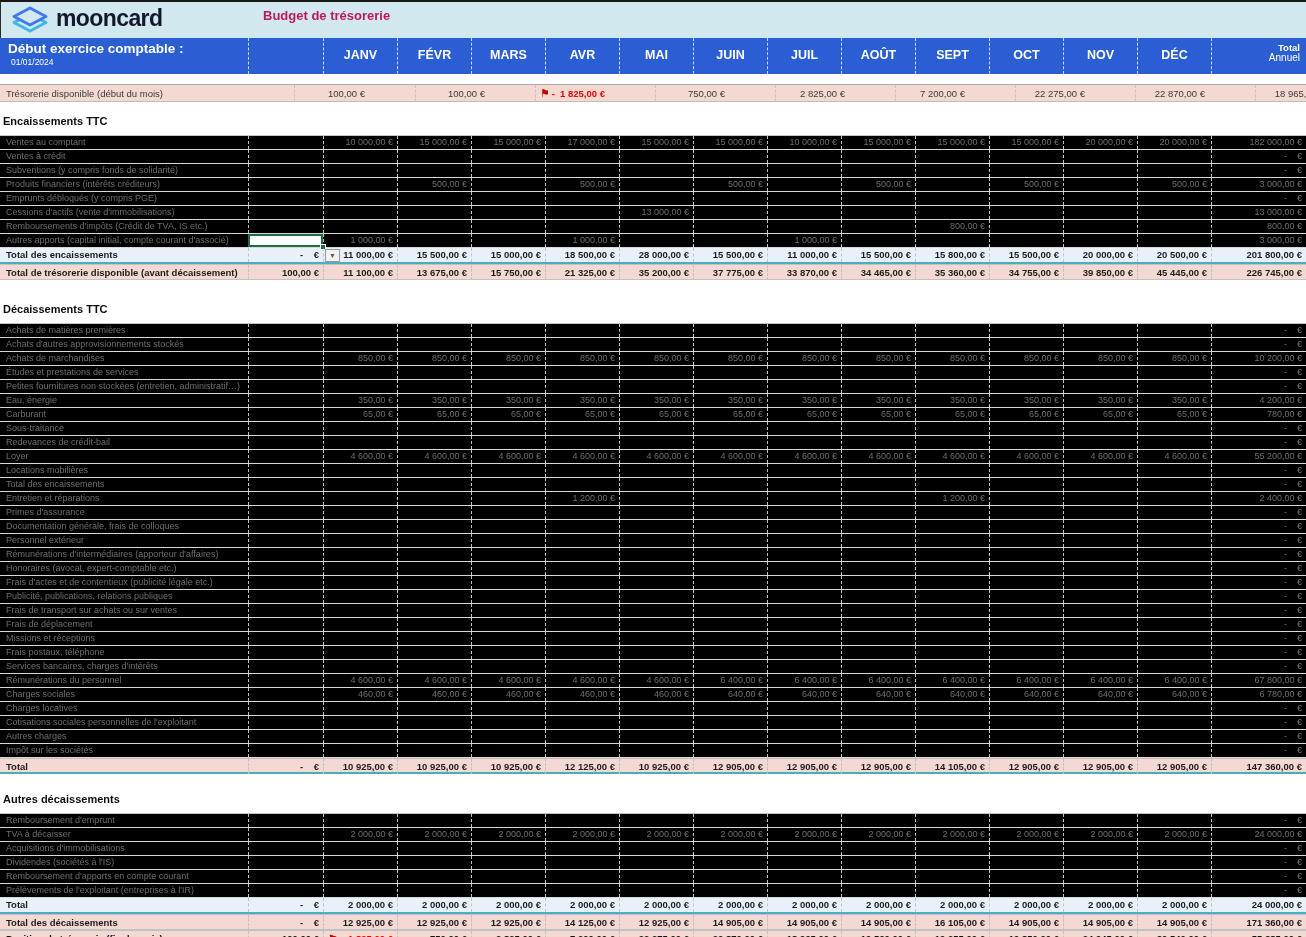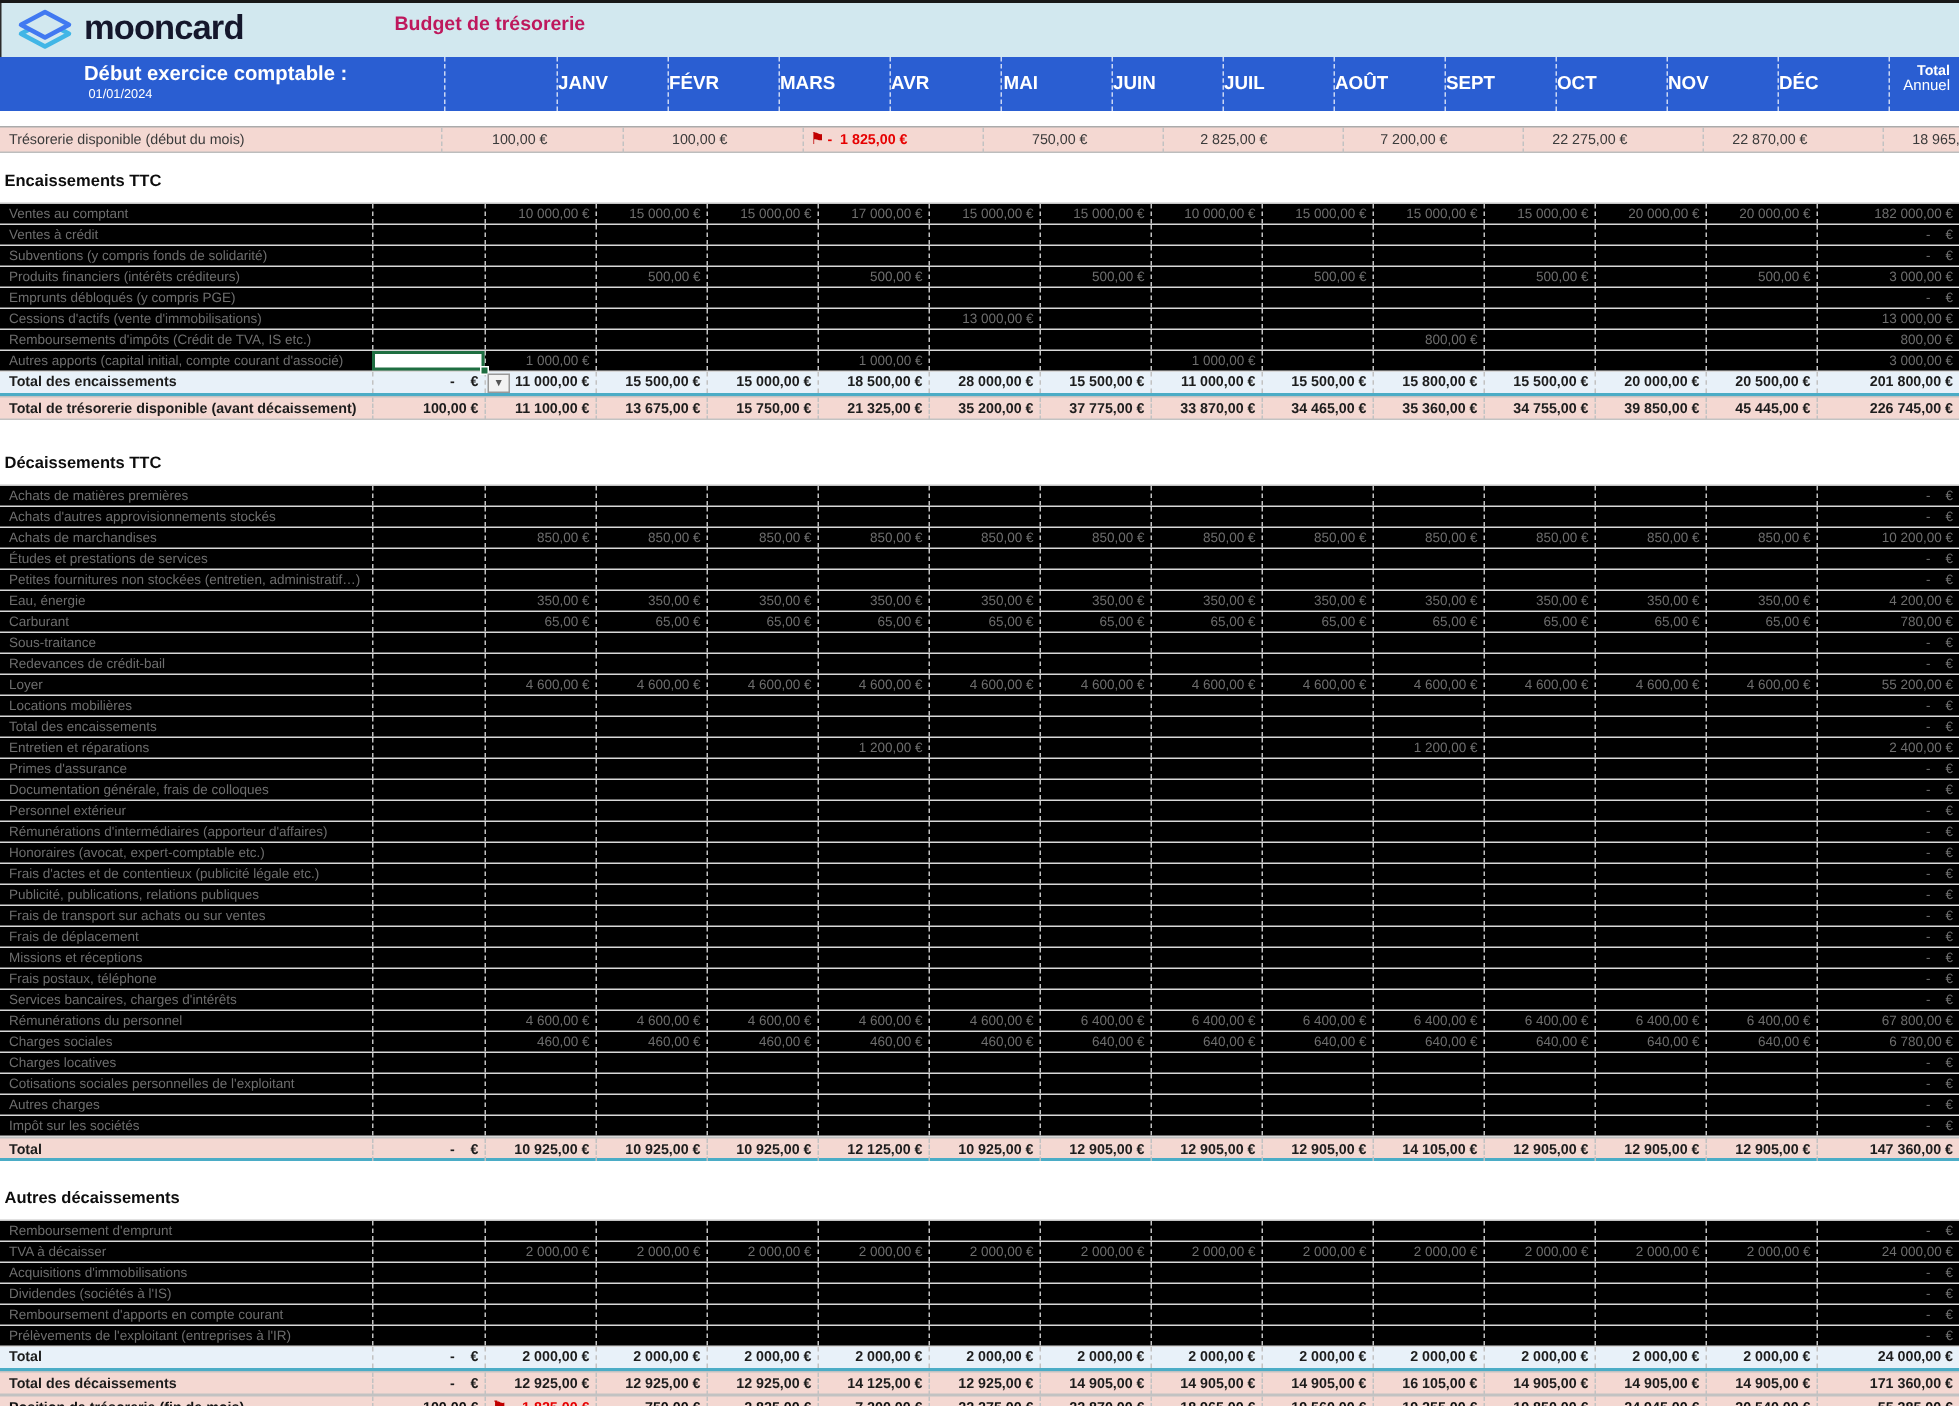--- a/index.html
+++ b/index.html
@@ -12,21 +12,21 @@
   #sheet{width:1306px;border-top:2px solid #181818;}
 
   
   .topband{height:36px;background:var(--band);position:relative;display:flex;align-items:center;border-left:1px solid #2b2b2b;}
   .logo{display:flex;align-items:flex-start;gap:7px;margin-left:10px;}
   .logotext{font-size:23px;font-weight:800;color:#15172c;letter-spacing:-0.6px;}
   .title{position:absolute;left:262px;top:6px;font-size:13px;font-weight:700;color:#be185d;}
 
   
   .hdr{display:grid;grid-template-columns:var(--cols);height:36px;background:var(--header);color:#fff;}
-  .hcell{position:relative;margin-left:48px;}
+  .hcell{position:relative;}
   .hlabel{padding:2px 0 0 8px;}
   .hlabel .t1{font-size:13.5px;font-weight:700;line-height:17px;}
   .hlabel .t2{font-size:8.5px;margin-left:3px;line-height:11px;}
   .hstart{border-left:1px dashed rgba(255,255,255,.75);}
   .hmonth{font-size:12.5px;font-weight:700;text-align:center;line-height:34px;border-left:1px dashed rgba(255,255,255,.75);cursor:default;}
   .htotal{border-left:1px dashed rgba(255,255,255,.75);text-align:right;padding:4px 6px 0 0;}
   .htotal .t1{font-size:9.5px;font-weight:700;line-height:11px;}
   .htotal .t2{font-size:10px;line-height:9px;}
 
   

